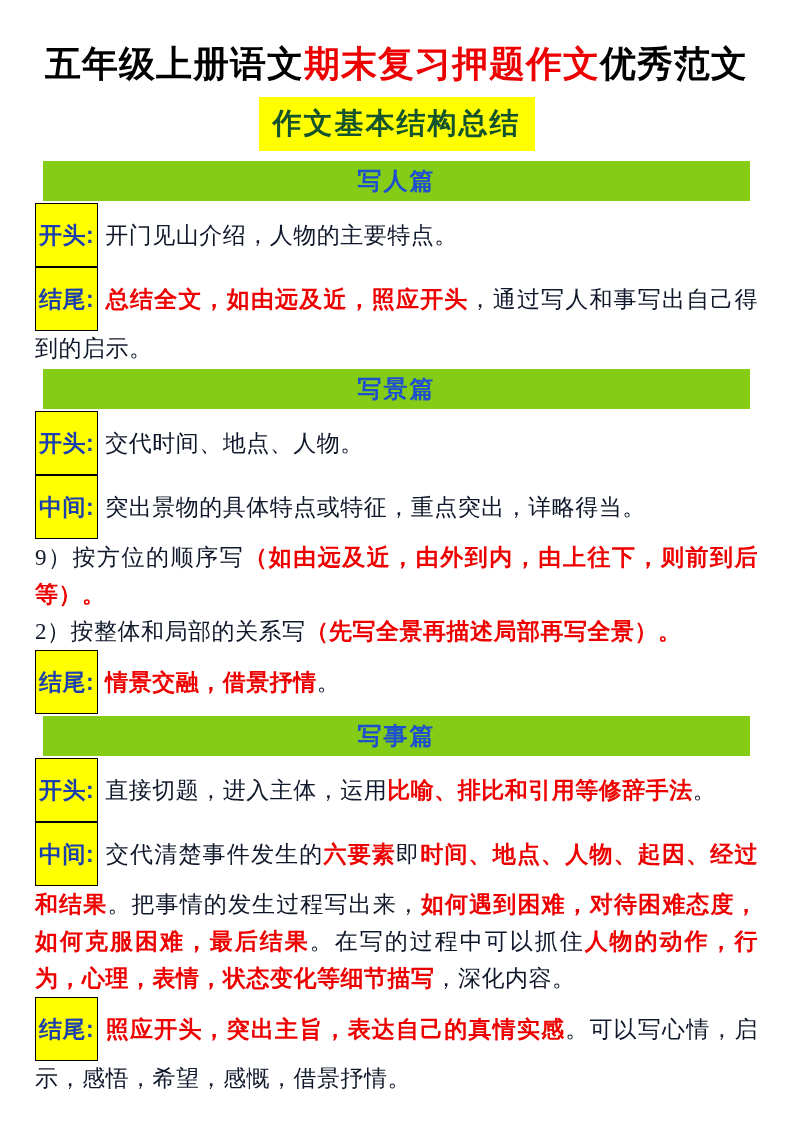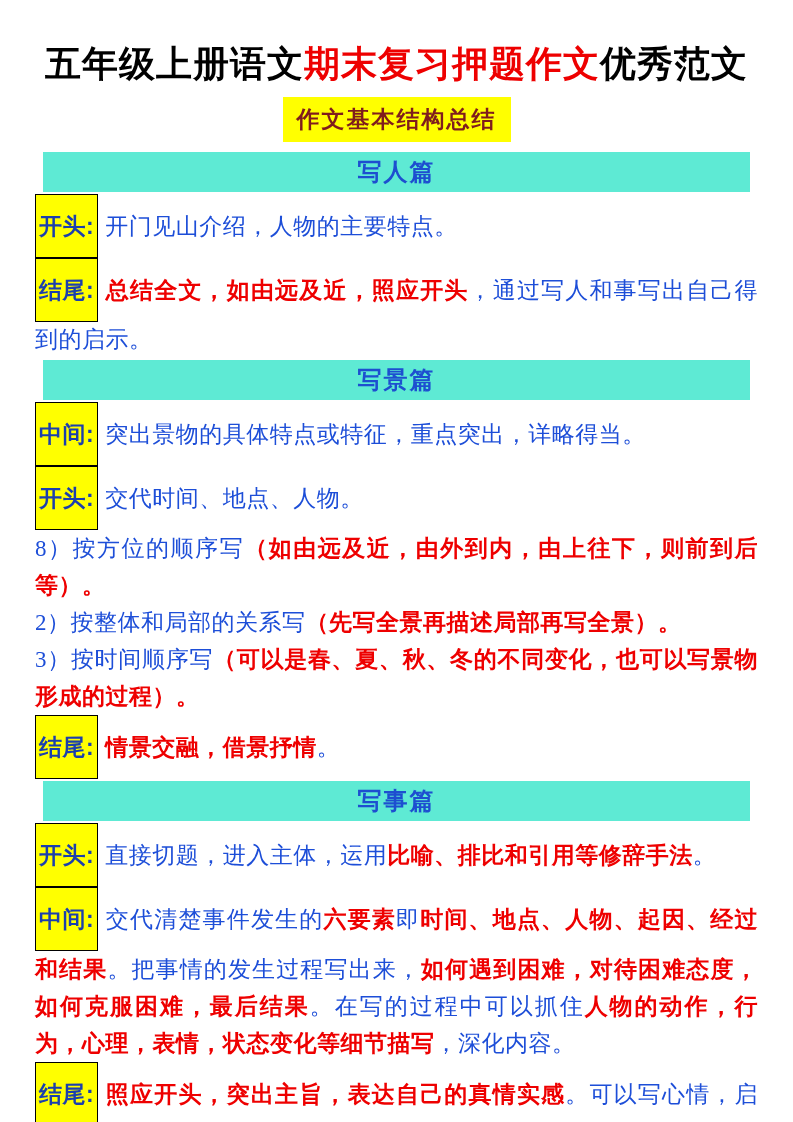--- a/index.html
+++ b/index.html
@@ -30,29 +30,29 @@
     white-space: nowrap;
   }
   .t-red { color: #ee0000; }
   .subtitle-row {
     text-align: center;
     margin: 2px 0 10px 0;
   }
   .subtitle {
     display: inline-block;
     background: #ffff00;
-    color: #7f1d1d;
-    font-size: 23px;
+    color: #14532d;
+    font-size: 29px;
     font-weight: bold;
     font-family: "Liberation Sans", "DejaVu Sans", sans-serif;
     padding: 7px 14px;
     letter-spacing: 2px;
   }
   .sec-header {
-    background: #5eead4;
+    background: #84cc16;
     color: #1d4fd0;
     font-size: 24px;
     font-weight: bold;
     font-family: "Liberation Sans", "DejaVu Sans", sans-serif;
     text-align: center;
     padding: 4px 11px;
     margin: 2px 8px;
     letter-spacing: 2px;
   }
   .para {
@@ -71,39 +71,38 @@
     font-family: "Liberation Sans", "DejaVu Sans", sans-serif;
     line-height: 30px;
     padding: 16px 3px;
     margin-right: 7px;
   }
   .run-red {
     color: #ee0000;
     font-weight: bold;
     font-family: "Liberation Sans", "DejaVu Sans", sans-serif;
   }
-  .run-normal { color: #1d4ed8; }
+  .run-normal { color: #0f172a; }
 </style>
 </head>
 <body>
 
 <div class="page">
   <h1 class="title"><span>五年级上册语文</span><span class="t-red">期末复习押题作文</span><span>优秀范文</span></h1>
   <div class="subtitle-row">
     <span class="subtitle">作文基本结构总结</span>
   </div>
   <div id="sections">
       <div class="sec-header">写人篇</div>
       <p class="para"><span class="stage-label">开头:</span><span class="run-normal">开门见山介绍，人物的主要特点。</span></p>
       <p class="para"><span class="stage-label">结尾:</span><span class="run-red">总结全文，如由远及近，照应开头</span><span class="run-normal">，通过写人和事写出自己得到的启示。</span></p>
       <div class="sec-header">写景篇</div>
+      <p class="para"><span class="stage-label">开头:</span><span class="run-normal">交代时间、地点、人物。</span></p>
       <p class="para"><span class="stage-label">中间:</span><span class="run-normal">突出景物的具体特点或特征，重点突出，详略得当。</span></p>
-      <p class="para"><span class="stage-label">开头:</span><span class="run-normal">交代时间、地点、人物。</span></p>
-      <p class="para"><span class="run-normal">8）按方位的顺序写</span><span class="run-red">（如由远及近，由外到内，由上往下，则前到后等）。</span></p>
+      <p class="para"><span class="run-normal">9）按方位的顺序写</span><span class="run-red">（如由远及近，由外到内，由上往下，则前到后等）。</span></p>
       <p class="para"><span class="run-normal">2）按整体和局部的关系写</span><span class="run-red">（先写全景再描述局部再写全景）。</span></p>
-      <p class="para"><span class="run-normal">3）按时间顺序写</span><span class="run-red">（可以是春、夏、秋、冬的不同变化，也可以写景物形成的过程）。</span></p>
       <p class="para"><span class="stage-label">结尾:</span><span class="run-red">情景交融，借景抒情</span><span class="run-normal">。</span></p>
       <div class="sec-header">写事篇</div>
       <p class="para"><span class="stage-label">开头:</span><span class="run-normal">直接切题，进入主体，运用</span><span class="run-red">比喻、排比和引用等修辞手法</span><span class="run-normal">。</span></p>
       <p class="para"><span class="stage-label">中间:</span><span class="run-normal">交代清楚事件发生的</span><span class="run-red">六要素</span><span class="run-normal">即</span><span class="run-red">时间、地点、人物、起因、经过和结果</span><span class="run-normal">。把事情的发生过程写出来，</span><span class="run-red">如何遇到困难，对待困难态度，如何克服困难，最后结果</span><span class="run-normal">。在写的过程中可以抓住</span><span class="run-red">人物的动作，行为，心理，表情，状态变化等细节描写</span><span class="run-normal">，深化内容。</span></p>
       <p class="para"><span class="stage-label">结尾:</span><span class="run-red">照应开头，突出主旨，表达自己的真情实感</span><span class="run-normal">。可以写心情，启示，感悟，希望，感慨，借景抒情。</span></p>
     </div>
 </div>
 
 </body></html>

